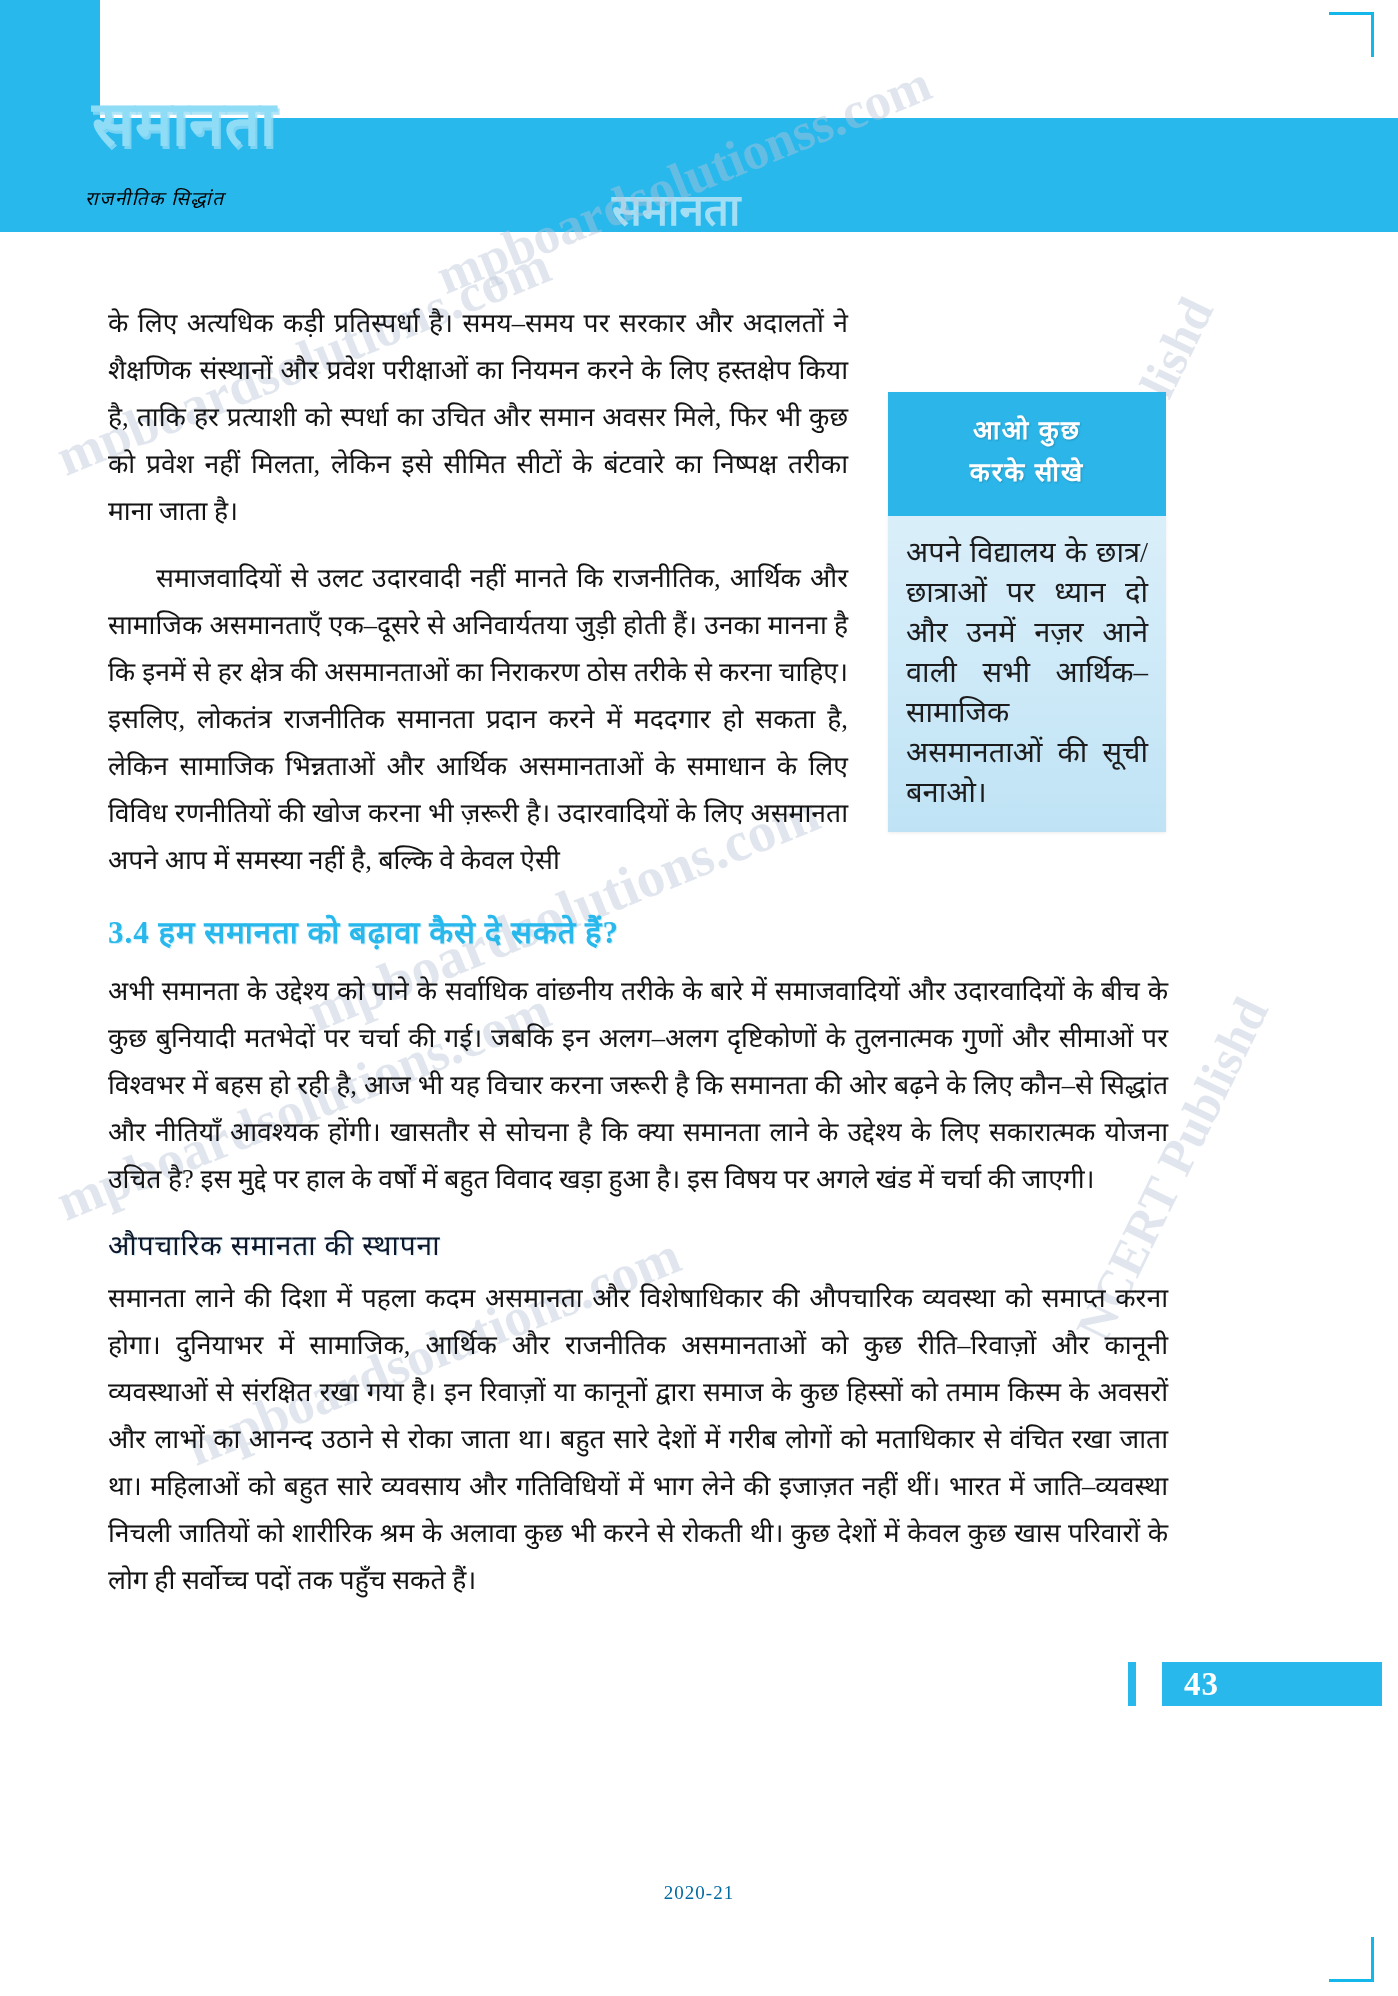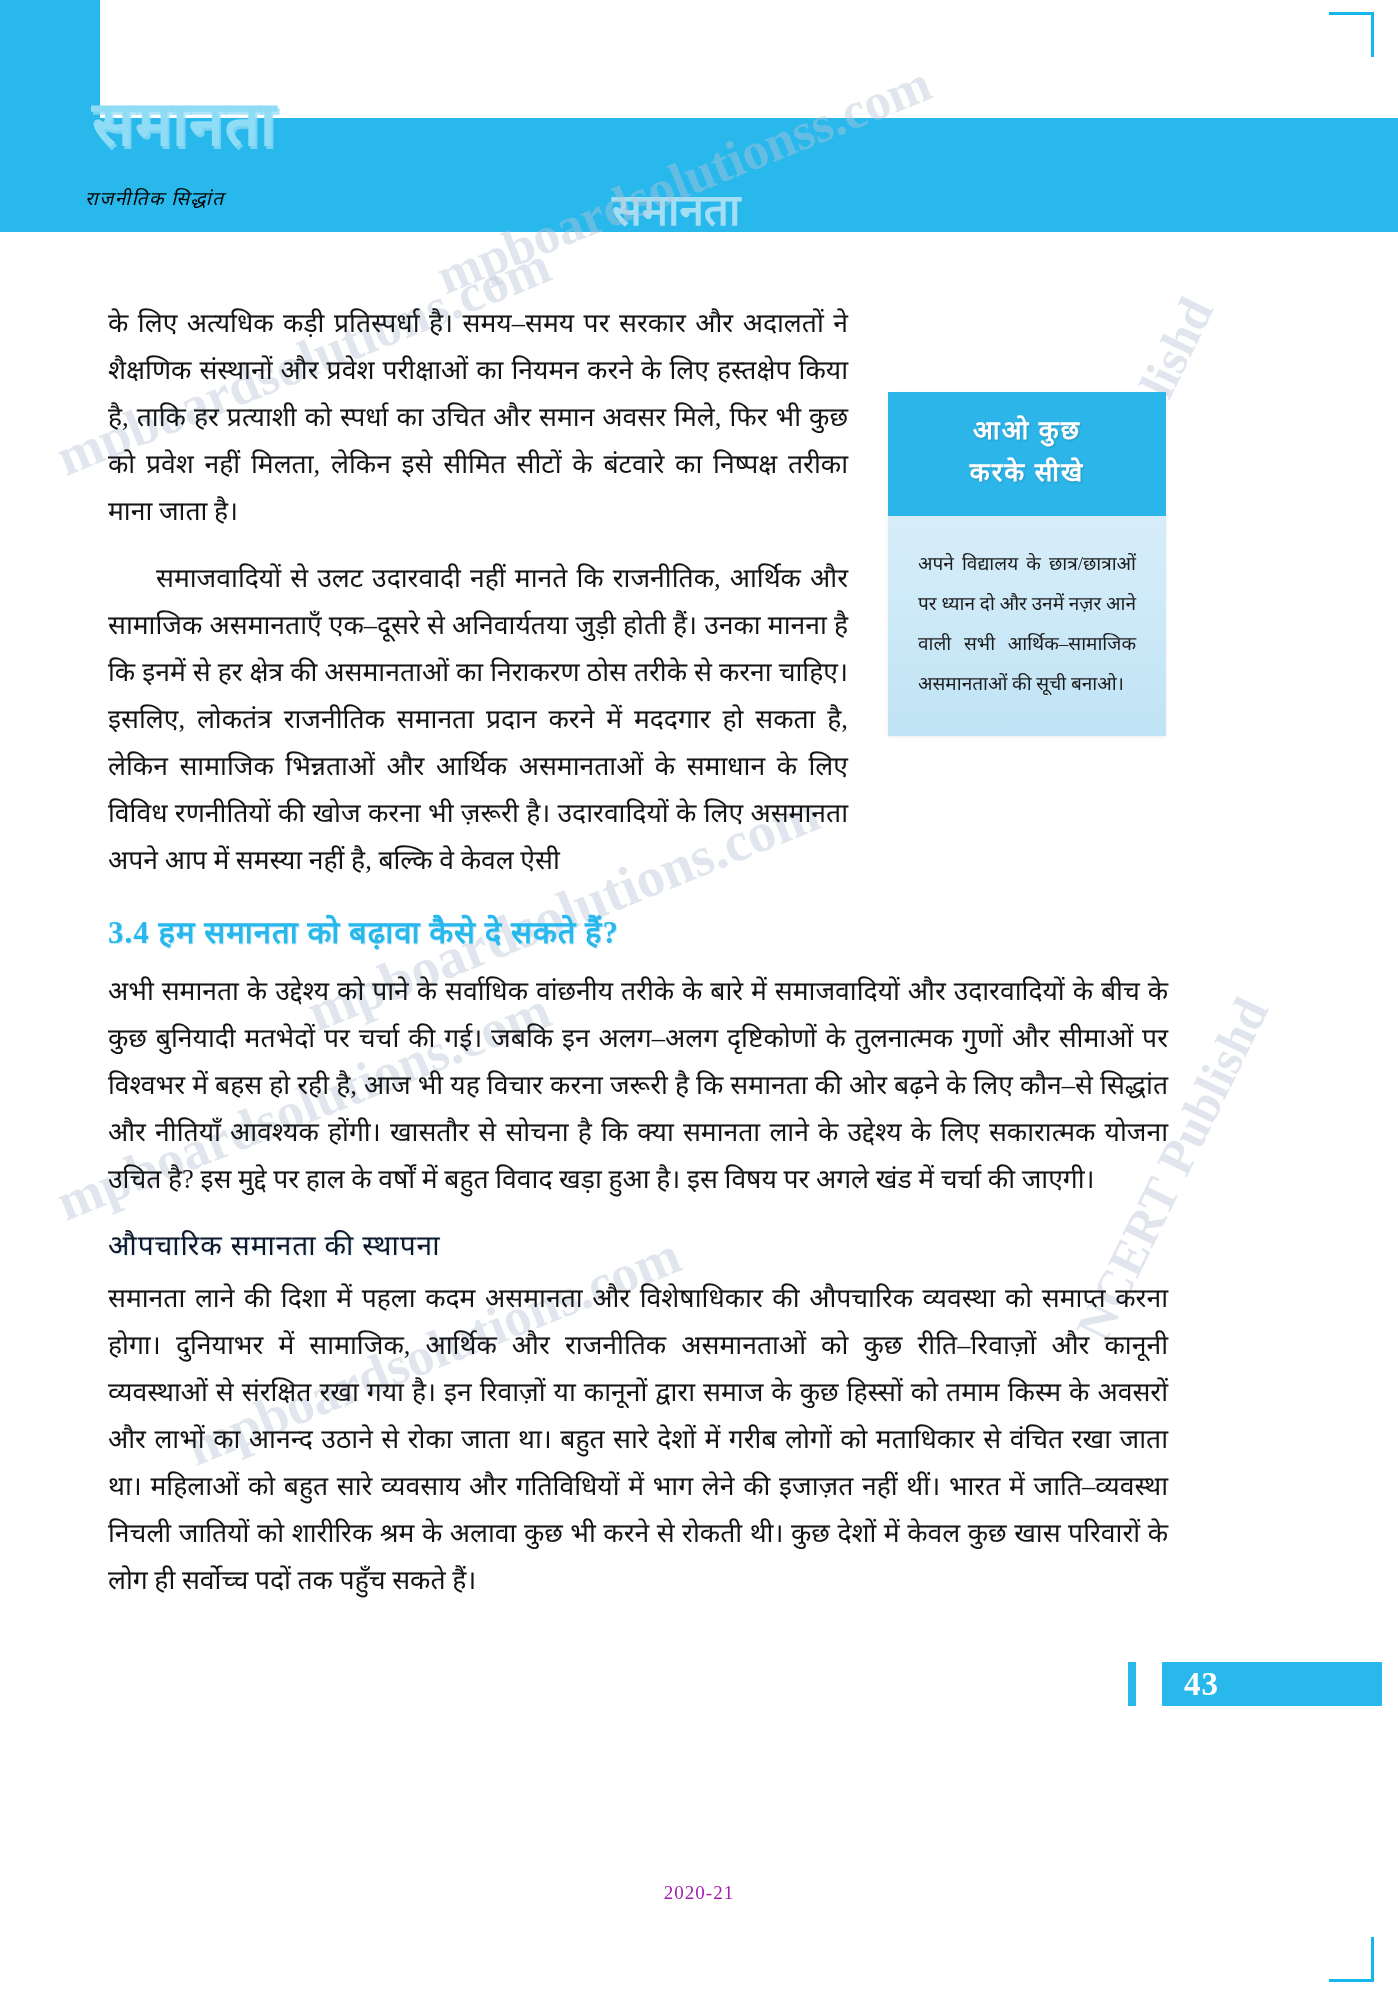--- a/index.html
+++ b/index.html
@@ -189,22 +189,22 @@
     font-size: 26px;
     font-weight: bold;
     letter-spacing: 2px;
     line-height: 42px;
     text-shadow: 1px 1px 2px rgba(0,0,0,0.18);
   }
   .activity-body {
     padding: 16px 18px 20px 18px;
   }
   .activity-body p {
-    margin: 12px;
-    font-size: 19px;
+    margin: 0;
+    font-size: 29px;
     line-height: 40px;
     color: #1b1b1b;
     text-align: justify;
   }
 
   
   .section-heading {
     font-size: 31px;
     font-weight: bold;
     color: #29b8ec;
@@ -252,21 +252,21 @@
   }
 
   
   .footer-year {
     position: absolute;
     left: 0;
     right: 0;
     top: 1882px;
     text-align: center;
     font-size: 19px;
-    color: #a21caf;
+    color: #0369a1;
     letter-spacing: 1px;
   }
 </style>
 </head>
 <body>
 
 <div class="page">
 
   <div class="top-blue-band-wide"></div>
   <div class="top-blue-band"></div>

